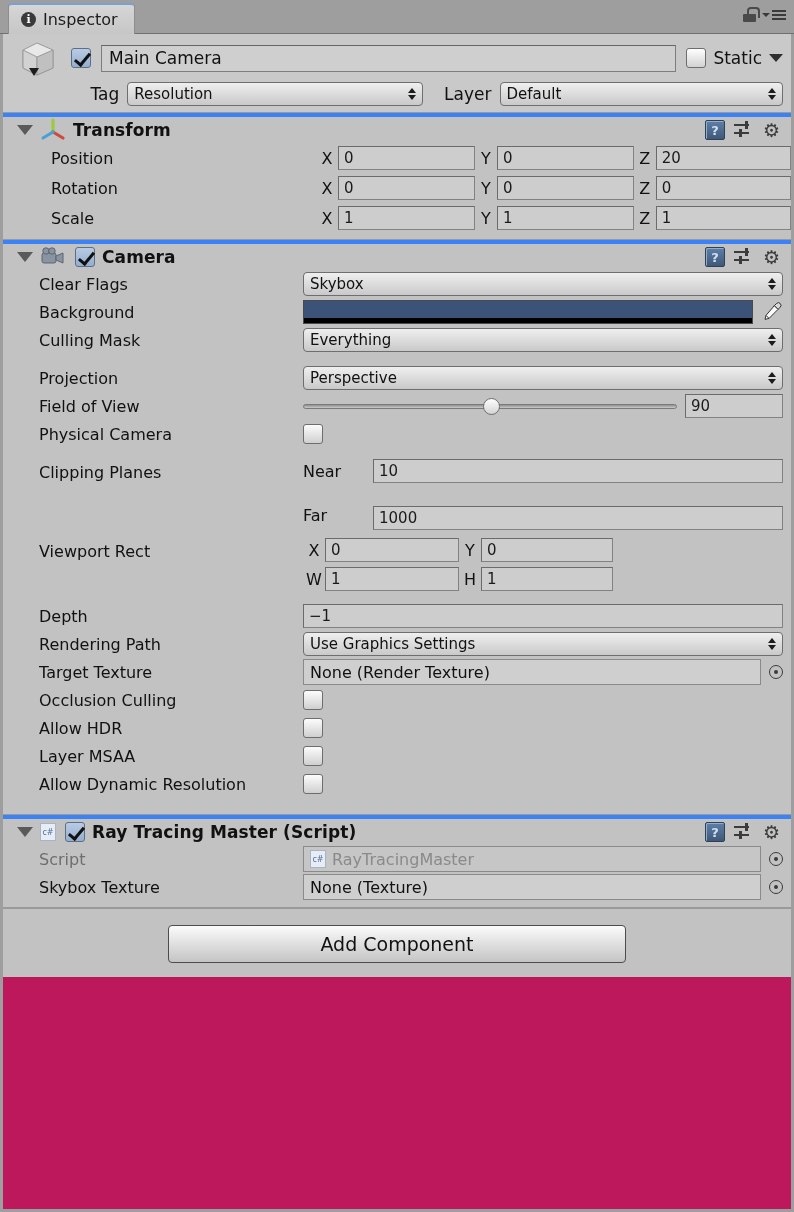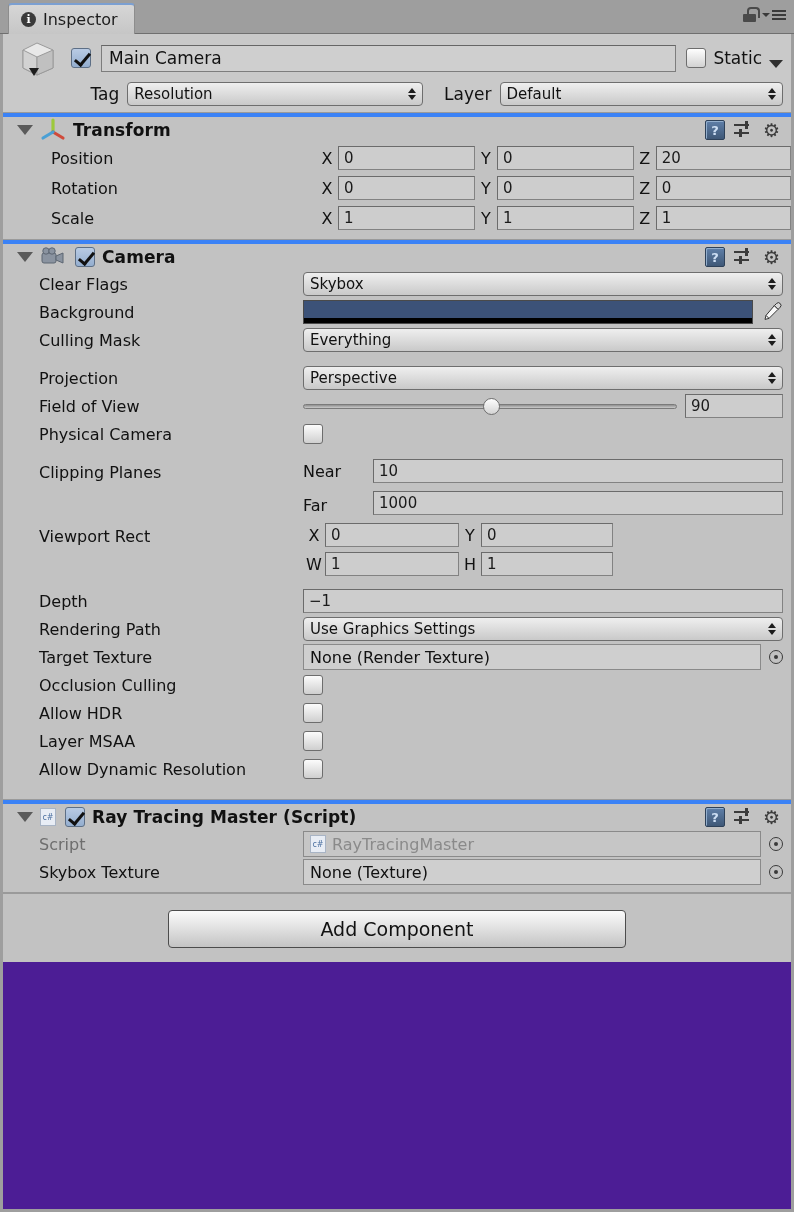--- a/index.html
+++ b/index.html
@@ -57,21 +57,21 @@
   .menu-icon { display:flex; align-items:center; gap:2px; }
   .menu-tri { width:0;height:0;border-left:4px solid transparent;border-right:4px solid transparent;border-top:4px solid #3a3a3a; }
   .menu-lines { display:flex; flex-direction:column; gap:2px; }
   .menu-lines i { display:block; width:14px; height:2px; background:#3a3a3a; }
 
   
   .inspector {
     position:relative;
     width: 794px;
     height: 1178px;
-    background: #4c1d95;
+    background: #be185d;
     border-left: 3px solid #9e9e9e;
     border-right: 3px solid #9e9e9e;
     border-bottom: 3px solid #9e9e9e;
   }
 
   
   .go-header {
     padding: 8px 8px 6px 8px;
     background: #c9c9c9;
     border-bottom: 1px solid #9a9a9a;
@@ -94,21 +94,21 @@
   }
   .namefield {
     flex:1; height:27px;
     background:#cfcfcf;
     border:1px solid #7d7d7d;
     border-top-color:#666;
     display:flex; align-items:center;
     padding: 0 7px;
     font-size:17px;
   }
-  .static-wrap { display:flex; align-items:flex-end; gap:7px; flex:none; }
+  .static-wrap { display:flex; align-items:center; gap:7px; flex:none; }
   .static-label { font-size:17px; }
   .tri-down { width:0;height:0;border-left:7px solid transparent;border-right:7px solid transparent;border-top:8px solid #2f2f2f; }
 
   .go-row2 { display:flex; align-items:center; gap:8px; margin-top:8px; height:24px; padding-left:4px;}
   .lbl-right { text-align:right; font-size:17px; }
   .popup {
     height:24px;
     background: linear-gradient(#efefef, #c9c9c9);
     border:1px solid #6e6e6e;
     border-radius:4px;
@@ -419,21 +419,21 @@
 
     <div class="sep-space"></div>
 
     <div class="row" style="align-items:flex-start">
       <span class="rlabel" style="padding-top:4px">Clipping Planes</span>
       <span style="flex:1">
         <span style="display:flex;align-items:center">
           <span class="axis" style="width:70px;text-align:left">Near</span>
           <span class="field" style="flex:1">10</span>
         </span>
-        <span style="display:flex;align-items:flex-end;margin-top:8px">
+        <span style="display:flex;align-items:flex-start;margin-top:23px">
           <span class="axis" style="width:70px;text-align:left">Far</span>
           <span class="field" style="flex:1">1000</span>
         </span>
       </span>
     </div>
 
     <div class="row" style="align-items:flex-start;margin-top:6px">
       <span class="rlabel" style="padding-top:4px">Viewport Rect</span>
       <span style="flex:1">
         <span style="display:flex;align-items:center">

